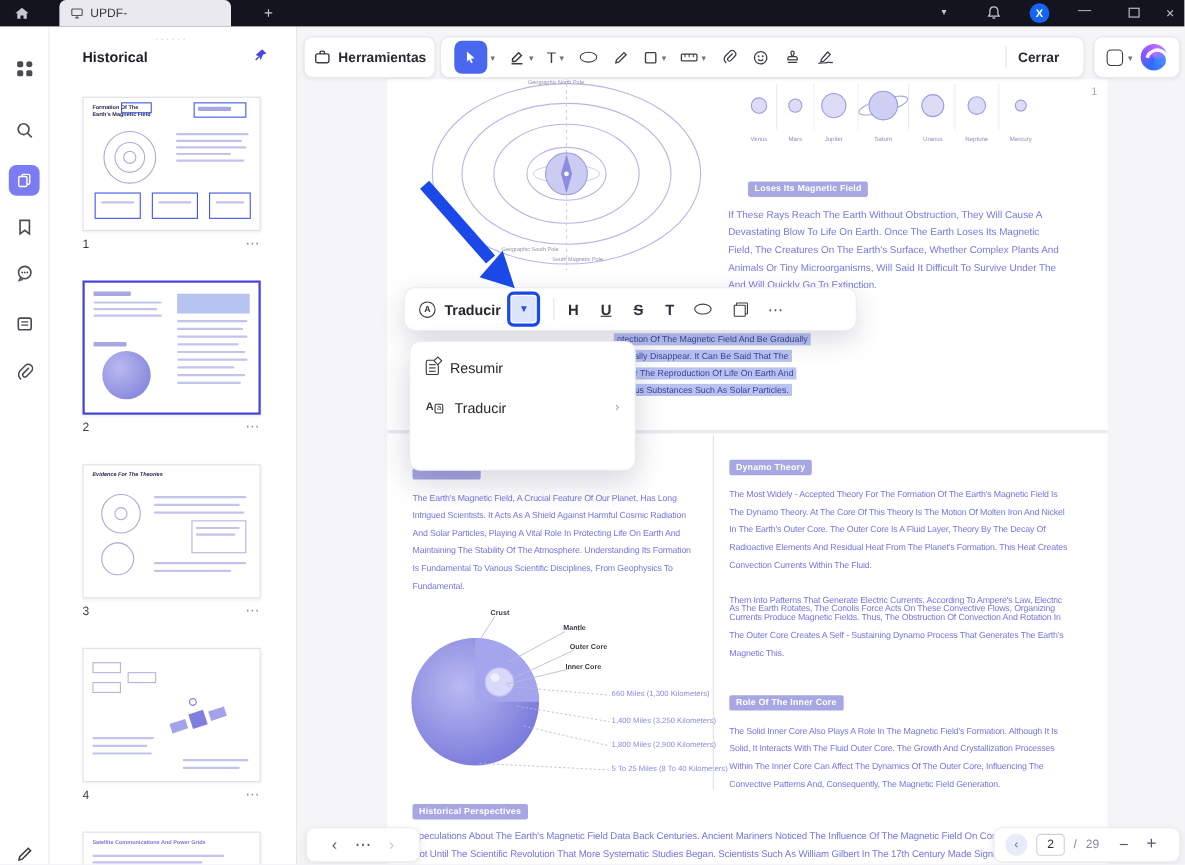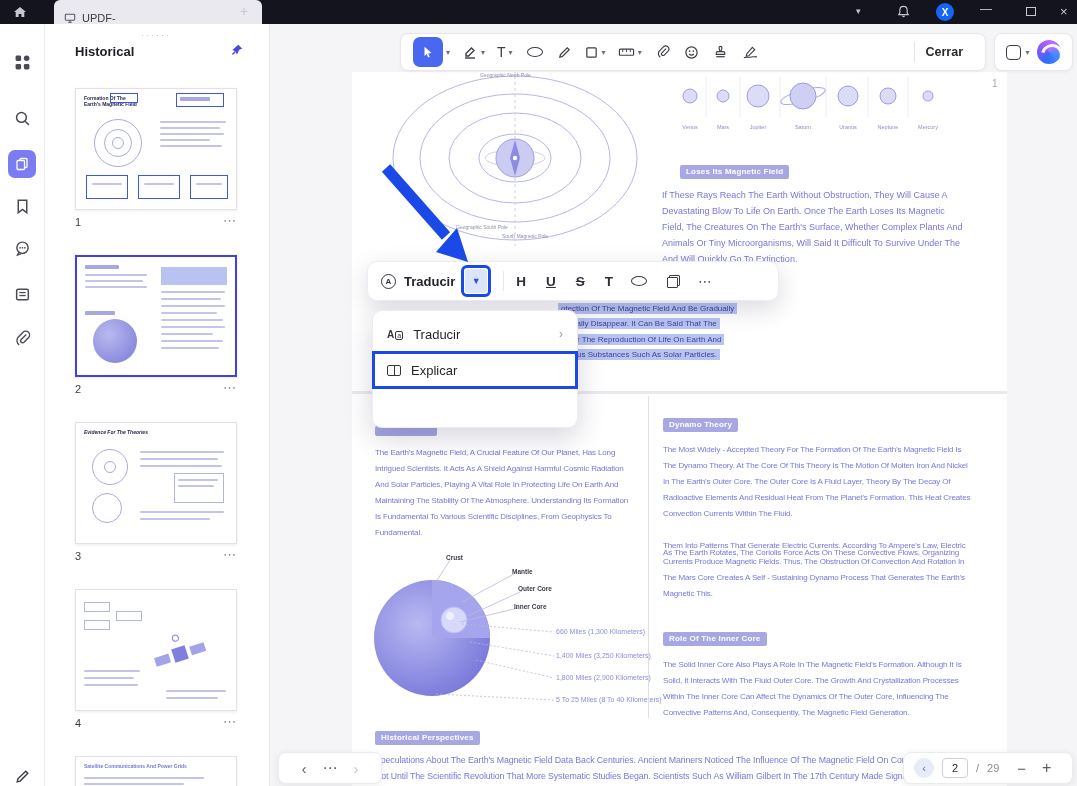--- a/index.html
+++ b/index.html
@@ -2,21 +2,21 @@
 <html><head>
 <meta charset="utf-8">
 <style>
   *{margin:0;padding:0;box-sizing:border-box}
   body{font-family:"Liberation Sans","DejaVu Sans",sans-serif;background:#e9e9ee;overflow:hidden}
   #app{position:relative;width:1077px;height:786px;background:#f5f5f7;overflow:hidden}
   .ab{position:absolute}
   svg{display:block}
   
   #titlebar{position:absolute;left:0;top:0;width:1077px;height:24px;background:#14141f;z-index:20}
-  #tab{position:absolute;left:54px;top:0;width:208px;height:24px;background:#e9e9ef;border-radius:6px 6px 0 0;display:flex;align-items:flex-end;justify-content:flex-start;padding-left:10px;gap:6px;color:#3a3a42;font-size:11px}
+  #tab{position:absolute;left:54px;top:0;width:156px;height:24px;background:#e9e9ef;border-radius:6px 6px 0 0;display:flex;align-items:center;justify-content:flex-start;padding-left:10px;gap:6px;color:#3a3a42;font-size:11px}
   .tbt{position:absolute;color:#c6c6d4;cursor:default}
   
   #iconbar{position:absolute;left:0;top:24px;width:45px;height:762px;background:#fff;border-right:1px solid #ececf0;z-index:15}
   .sic{position:absolute;left:14px;width:17px;height:17px;color:#4a4a55}
   #sic-active{position:absolute;left:8px;top:126px;width:28px;height:28px;background:#7b7bf2;border-radius:7px;display:flex;align-items:center;justify-content:center}
   
   #thumbpanel{position:absolute;left:45px;top:24px;width:225px;height:762px;background:#fff;border-right:1px solid #e6e6ea;overflow:hidden;z-index:14}
   #ptitle{position:absolute;left:30px;top:20px;font-size:13px;font-weight:700;color:#1d1d26}
   #phandle{position:absolute;left:96px;top:6px;font-size:9px;letter-spacing:2px;color:#c2c2ca}
   .thumb{position:absolute;left:30px;width:162px;height:122px;background:#fff;border:1px solid #e0e0e6;box-shadow:0 1px 3px rgba(0,0,0,.08);overflow:hidden}
@@ -375,32 +375,41 @@
 
       <div class="badge" style="left:311px;top:352px">Dynamo Theory</div>
       <div class="l2" style="left:311px;top:379px">The Most Widely - Accepted Theory For The Formation Of The Earth's Magnetic Field Is</div>
       <div class="l2" style="left:311px;top:395px">The Dynamo Theory. At The Core Of This Theory Is The Motion Of Molten Iron And Nickel</div>
       <div class="l2" style="left:311px;top:411px">In The Earth's Outer Core. The Outer Core Is A Fluid Layer, Theory By The Decay Of</div>
       <div class="l2" style="left:311px;top:427px">Radioactive Elements And Residual Heat From The Planet's Formation. This Heat Creates</div>
       <div class="l2" style="left:311px;top:443px">Convection Currents Within The Fluid.</div>
       <div class="l2" style="left:311px;top:482px">As The Earth Rotates, The Coriolis Force Acts On These Convective Flows, Organizing</div>
       <div class="l2" style="left:311px;top:475px">Them Into Patterns That Generate Electric Currents. According To Ampere's Law, Electric</div>
       <div class="l2" style="left:311px;top:491px">Currents Produce Magnetic Fields. Thus, The Obstruction Of Convection And Rotation In</div>
-      <div class="l2" style="left:311px;top:507px">The Mars Core Creates A Self - Sustaining Dynamo Process That Generates The Earth's</div>
+      <div class="l2" style="left:311px;top:507px">The Outer Core Creates A Self - Sustaining Dynamo Process That Generates The Earth's</div>
       <div class="l2" style="left:311px;top:523px">Magnetic This.</div>
       <div class="badge" style="left:311px;top:566px">Role Of The Inner Core</div>
       <div class="l2" style="left:311px;top:594px">The Solid Inner Core Also Plays A Role In The Magnetic Field's Formation. Although It Is</div>
       <div class="l2" style="left:311px;top:610px">Solid, It Interacts With The Fluid Outer Core. The Growth And Crystallization Processes</div>
       <div class="l2" style="left:311px;top:626px">Within The Inner Core Can Affect The Dynamics Of The Outer Core, Influencing The</div>
       <div class="l2" style="left:311px;top:642px">Convective Patterns And, Consequently, The Magnetic Field Generation.</div>
 
       <div class="ab" style="left:640px;top:12px;font-size:10px;color:#a8a8b2">1</div>
     </div>
 
     <div id="toolbar">
+      <div class="bar" style="left:6px;width:120px;justify-content:center;gap:7px">
+        <span>
+          <svg width="16" height="16" viewBox="0 0 16 16">
+              <rect x="2" y="5" width="12" height="8" rx="1.5" fill="none" stroke="#3c3c46" stroke-width="1.3"></rect>
+              <path d="M6 5 V3.5 a1 1 0 0 1 1-1 h2 a1 1 0 0 1 1 1 V5" fill="none" stroke="#3c3c46" stroke-width="1.3"></path>
+            </svg>
+        </span>
+        <span class="btnlabel">Herramientas</span>
+      </div>
 
       <div class="bar" style="left:130px;width:586px;padding:0 12px">
         <span id="cursorbtn">
           <svg width="14" height="14" viewBox="0 0 16 16">
               <path d="M4 2 L12 9 L8.2 9.6 L10 13.5 L8.3 14.3 L6.5 10.4 L4 12.5 Z" fill="#fff"></path>
             </svg>
         </span>
         <span class="car">▾</span>
         <span style="margin-left:12px">
           <svg width="16" height="16" viewBox="0 0 16 16">
@@ -487,30 +496,30 @@
       <span class="pL" style="margin-left:20px;text-decoration:underline">U</span>
       <span class="pL" style="margin-left:20px;text-decoration:line-through">S</span>
       <span class="pL" style="margin-left:20px">T</span>
       <span class="ic-oval" style="margin-left:18px"></span>
       <span class="ic-copy" style="margin-left:20px"></span>
       <span style="margin-left:18px;font-size:14px;color:#55555e">⋯</span>
     </div>
 
     <div id="dropdown">
       <div class="ditem">
+        <span class="ic-doc"></span>
+        <span>Resumir</span>
+      </div>
+      <div class="ditem">
         <span class="ic-trans">
             <b>A</b>
             <i>a</i>
           </span>
         <span>Traducir</span>
         <span style="margin-left:auto;color:#9a9aa4;font-size:12px">›</span>
-      </div>
-      <div class="ditem annot">
-        <span class="ic-book"></span>
-        <span>Explicar</span>
       </div>
     </div>
 
     <div class="pill" style="left:8px;width:104px;justify-content:center;gap:16px">
       <span class="pbtn">‹</span>
       <span class="pbtn">⋯</span>
       <span class="pbtn" style="color:#c3c3ca">›</span>
     </div>
 
     <div class="pill" style="left:633px;width:170px;padding:0 10px;gap:8px">

